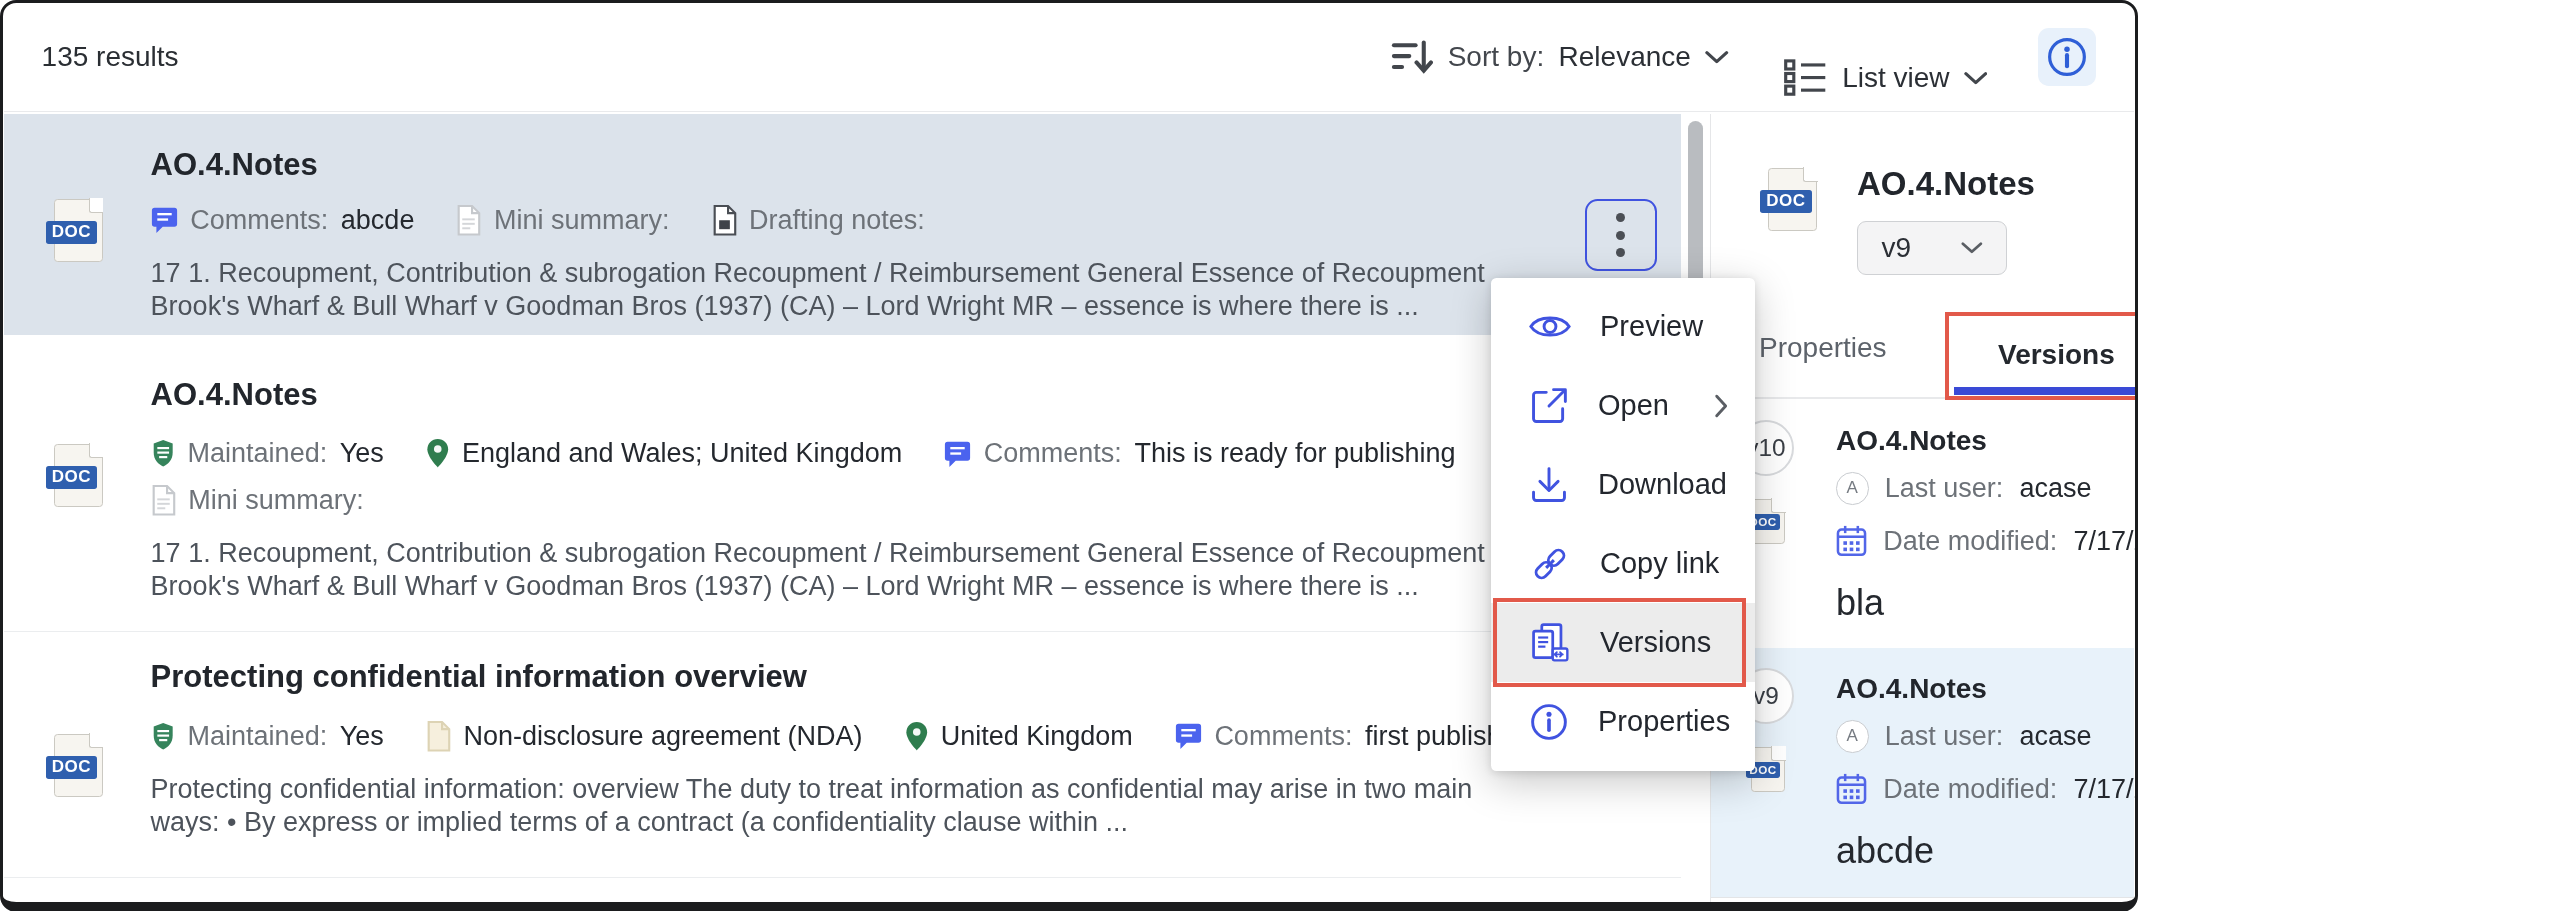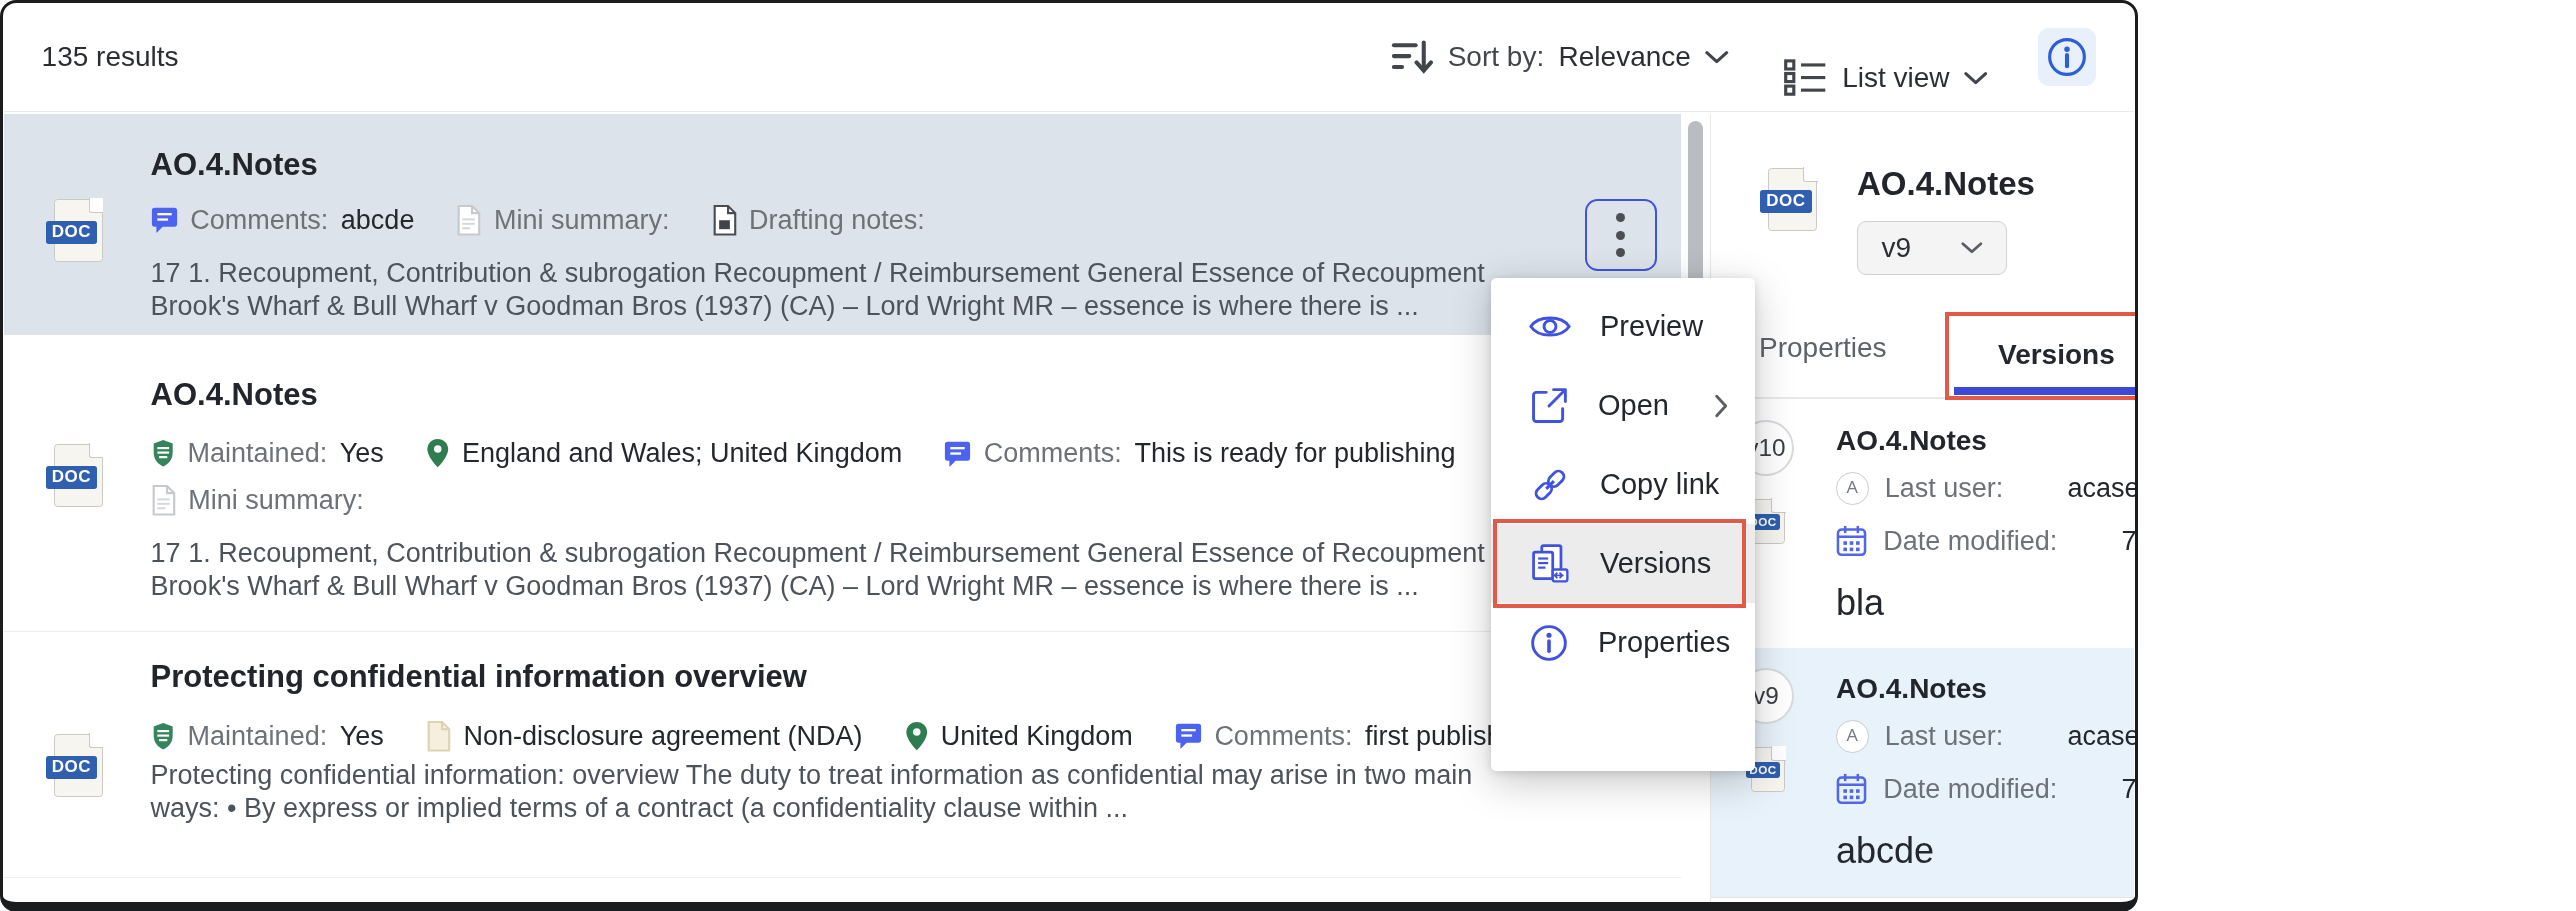--- a/index.html
+++ b/index.html
@@ -84,21 +84,21 @@
   .v-badge { position:absolute; left:27px; top:20px; width:56px; height:56px; border-radius:50%;
     background:#fff; border:2.7px solid #d8dadd; display:flex; align-items:center; justify-content:center;
     font-size:24.4px; color:#3a3f46; }
   .v-doc { position:absolute; left:40px; top:99px; }
   .v-content { position:absolute; left:125px; top:0; right:27px; }
   .v-title { position:absolute; top:25px; font-size:28px; font-weight:bold; color:#22262c; }
   .v-line { position:absolute; display:flex; align-items:center; gap:16.2px; font-size:27px; white-space:nowrap; }
   .v-user { top:72px; }
   .v-date { top:125px; }
   .v-line .lbl { color:#6d7278; }
-  .v-line .val { color:#24282e;margin-left:48px; }
+  .v-line .val { color:#24282e; }
   .v-comment { position:absolute; top:182px; font-size:36px; color:#24282e; }
   .avatar { width:32.5px; height:32.5px; border-radius:50%; border:1.8px solid #c9ccd0; background:#fff;
     display:flex; align-items:center; justify-content:center; font-size:17px; color:#767b82; }
 
   
   .context-menu { position:absolute; left:1491px; top:278px; width:264px; height:493px; background:#fff;
     border-radius:5.4px; box-shadow:0 10.8px 40px rgba(0,0,0,0.22), 0 1.8px 9px rgba(0,0,0,0.12);
     padding:9px 0 7.2px; z-index:40; }
   .menu-item { position:relative; height:79px; display:flex; align-items:center; gap:29px;
     padding-left:38px; font-size:29px; color:#23272e; cursor:pointer; }
@@ -333,21 +333,21 @@
             <svg width="27" height="28" viewBox="0 0 30 31">
                 <path d="M4 2h22a3 3 0 0 1 3 3v15a3 3 0 0 1-3 3H13l-7 7v-7H4a3 3 0 0 1-3-3V5a3 3 0 0 1 3-3z" fill="#4b63ee"></path>
                 <line x1="7" y1="9" x2="23" y2="9" stroke="#fff" stroke-width="2.6"></line>
                 <line x1="7" y1="15" x2="19" y2="15" stroke="#fff" stroke-width="2.6"></line>
               </svg>
           </span>
           <span class="lbl">Comments:</span>
           <span class="val">first published</span>
         </span>
       </div>
-      <div class="snippet" style="top:127px">Protecting confidential information: overview The duty to treat information as confidential may arise in two main ways: • By express or implied terms of a contract (a confidentiality clause within ...</div>
+      <div class="snippet" style="top:141px">Protecting confidential information: overview The duty to treat information as confidential may arise in two main ways: • By express or implied terms of a contract (a confidentiality clause within ...</div>
     </div>
   </div>
 
   <div class="scrollbar">
     <div class="scroll-thumb"></div>
   </div>
   <div class="vdivider"></div>
 
   <div class="details">
     <div class="docfile d-doc">
@@ -469,20 +469,30 @@
       </span>
       <span>Open</span>
       <span class="submenu-chevron icon">
         <svg width="14.4" height="25" viewBox="0 0 16 28">
             <polyline points="3,3 13,14 3,25" stroke="#5a5e64" stroke-width="3.2" fill="none" stroke-linecap="round" stroke-linejoin="round"></polyline>
           </svg>
       </span>
     </div>
     <div class="menu-item">
       <span class="icon">
+        <svg width="40" height="40" viewBox="0 0 44 44">
+            <line x1="22" y1="4" x2="22" y2="27" stroke="#4053e0" stroke-width="3.2" stroke-linecap="round"></line>
+            <polyline points="12,18 22,28 32,18" stroke="#4053e0" stroke-width="3.2" fill="none" stroke-linecap="round" stroke-linejoin="round"></polyline>
+            <path d="M5 30v6a3 3 0 0 0 3 3h28a3 3 0 0 0 3-3v-6" stroke="#4053e0" stroke-width="3.2" fill="none" stroke-linecap="round"></path>
+          </svg>
+      </span>
+      <span>Download</span>
+    </div>
+    <div class="menu-item">
+      <span class="icon">
         <svg width="42" height="42" viewBox="0 0 46 46">
             <g transform="rotate(-45 23 23)" stroke="#4053e0" stroke-width="3.2" fill="none">
               <rect x="4" y="17" width="19" height="12" rx="6"></rect>
               <rect x="23" y="17" width="19" height="12" rx="6"></rect>
               <line x1="17" y1="23" x2="29" y2="23"></line>
             </g>
           </svg>
       </span>
       <span>Copy link</span>
     </div>

